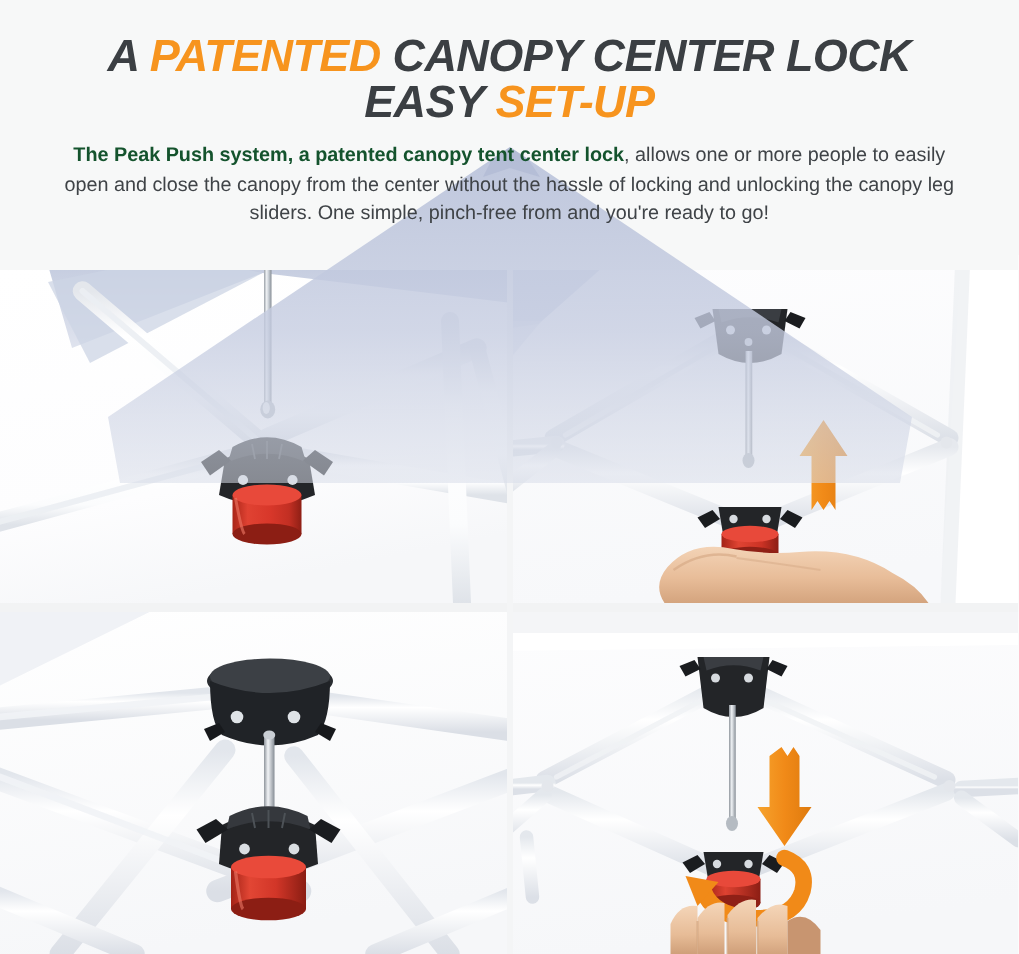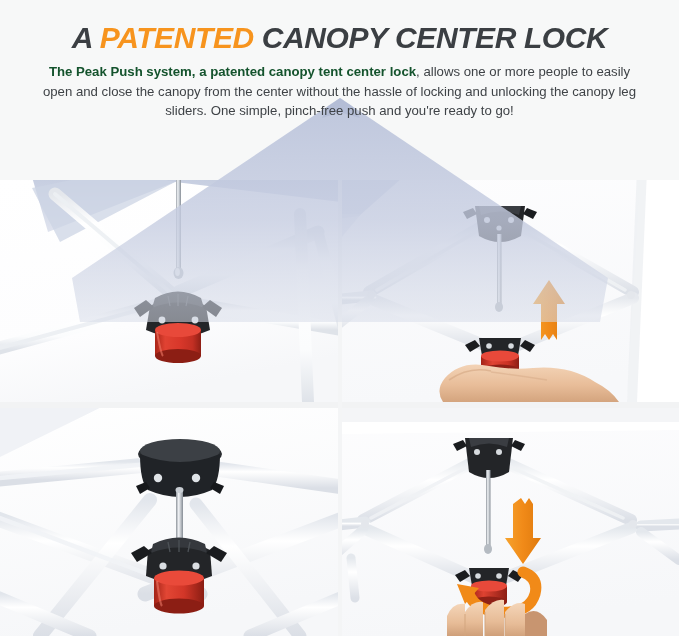--- a/index.html
+++ b/index.html
@@ -128,24 +128,25 @@
           <stop offset="55%" stop-color="#c6cde1" stop-opacity="0.80"></stop>
           <stop offset="100%" stop-color="#d8dde9" stop-opacity="0.55"></stop>
         </linearGradient>
       </defs>
       <polygon points="280,6 548,186 540,230 20,230 12,186" fill="url(#wmGrad)"></polygon>
       <polygon points="280,6 292,14 300,26 280,20 262,26 268,14" fill="#aab4cf" opacity="0.5"></polygon>
     </svg>
 
     <h1 class="headline">
       <span class="line1"><span>A </span><span class="hl-accent">PATENTED</span><span> CANOPY CENTER LOCK</span></span>
+      <span class="line2"><span>EASY </span><span class="hl-accent">SET-UP</span></span>
     </h1>
 
     <p class="body-copy"><span class="lead">The Peak Push system, a patented canopy tent center lock</span><span>, allows one or more people to easily open and close the canopy from the center without the hassle of locking and unlocking the canopy leg sliders.</span>
-      <span>One simple, pinch-free push and you're ready to go!</span>
+      <span>One simple, pinch-free from and you're ready to go!</span>
     </p>
   </div>
 
   <div class="grid">
 
     <div class="panel panel-tl">
       <svg viewBox="0 0 341 222" preserveAspectRatio="xMidYMid slice" aria-hidden="true">
         <defs>
           <linearGradient id="tlBg" x1="0" y1="0" x2="0.3" y2="1">
             <stop offset="0%" stop-color="#ffffff"></stop>

